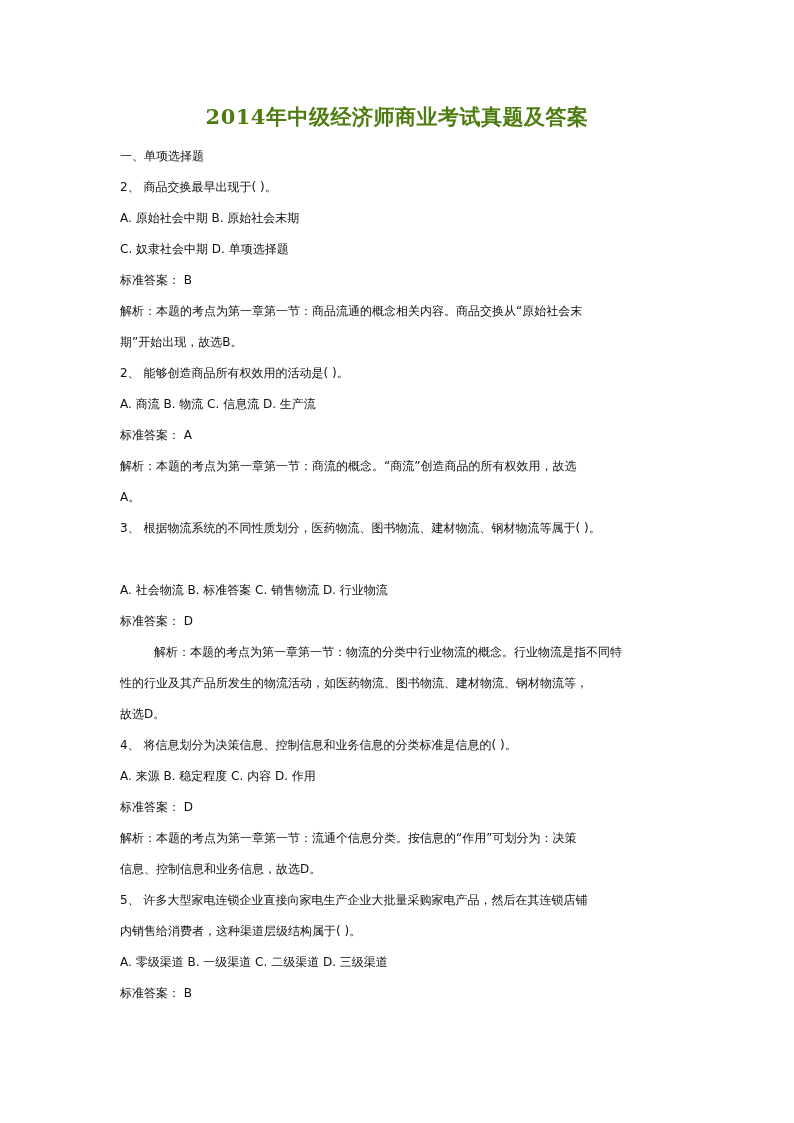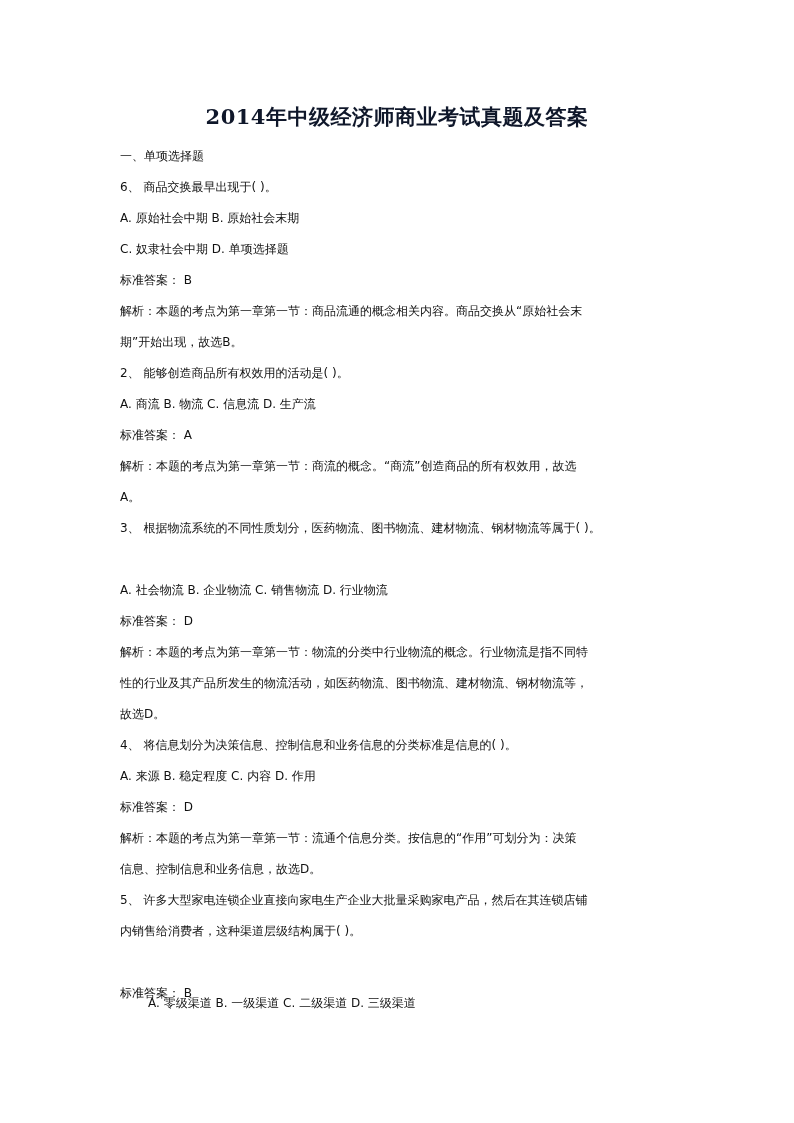--- a/index.html
+++ b/index.html
@@ -1,49 +1,49 @@
 <!DOCTYPE html>
 <html><head>
 <meta charset="utf-8">
 <style>
   html, body { margin:0; padding:0; background:#ffffff; }
   body { width:794px; height:1123px; position:relative; overflow:hidden;
          font-family: "DejaVu Sans", "Liberation Sans", sans-serif; color:#111; }
   .page { position:absolute; left:0; top:0; width:794px; height:1123px; }
   .title { position:absolute; left:0; width:794px; top:103px; text-align:center;
-           font-family:"DejaVu Serif","Liberation Serif",serif; font-size:21px; font-weight:bold; color:#0f172a; letter-spacing:0.5px; }
+           font-family:"DejaVu Serif","Liberation Serif",serif; font-size:21px; font-weight:bold; color:#4d7c0f; letter-spacing:0.5px; }
   .line { position:absolute; left:120px; font-size:12px; line-height:18px; white-space:nowrap; color:#111; }
 </style>
 </head>
 <body>
 
 <div class="page">
   <div class="title">2014年中级经济师商业考试真题及答案</div>
   <div id="lines">
       <div class="line" style="top: 147px;">一、单项选择题</div>
-      <div class="line" style="top: 178px;">6、 商品交换最早出现于( )。</div>
+      <div class="line" style="top: 178px;">2、 商品交换最早出现于( )。</div>
       <div class="line" style="top: 209px;">A. 原始社会中期 B. 原始社会末期</div>
       <div class="line" style="top: 240px;">C. 奴隶社会中期 D. 单项选择题</div>
       <div class="line" style="top: 271px;">标准答案： B</div>
       <div class="line" style="top: 302px;">解析：本题的考点为第一章第一节：商品流通的概念相关内容。商品交换从“原始社会末</div>
       <div class="line" style="top: 333px; text-align: right;">期”开始出现，故选B。</div>
       <div class="line" style="top: 364px;">2、 能够创造商品所有权效用的活动是( )。</div>
       <div class="line" style="top: 395px;">A. 商流 B. 物流 C. 信息流 D. 生产流</div>
       <div class="line" style="top: 426px;">标准答案： A</div>
       <div class="line" style="top: 457px;">解析：本题的考点为第一章第一节：商流的概念。“商流”创造商品的所有权效用，故选</div>
       <div class="line" style="top: 488px;">A。</div>
       <div class="line" style="top: 519px;">3、 根据物流系统的不同性质划分，医药物流、图书物流、建材物流、钢材物流等属于( )。</div>
-      <div class="line" style="top: 581px;">A. 社会物流 B. 企业物流 C. 销售物流 D. 行业物流</div>
+      <div class="line" style="top: 581px;">A. 社会物流 B. 标准答案 C. 销售物流 D. 行业物流</div>
       <div class="line" style="top: 612px;">标准答案： D</div>
-      <div class="line" style="top: 643px;">解析：本题的考点为第一章第一节：物流的分类中行业物流的概念。行业物流是指不同特</div>
+      <div class="line" style="top: 643px; margin-left: 34px;">解析：本题的考点为第一章第一节：物流的分类中行业物流的概念。行业物流是指不同特</div>
       <div class="line" style="top: 674px;">性的行业及其产品所发生的物流活动，如医药物流、图书物流、建材物流、钢材物流等，</div>
       <div class="line" style="top: 705px;">故选D。</div>
       <div class="line" style="top: 736px;">4、 将信息划分为决策信息、控制信息和业务信息的分类标准是信息的( )。</div>
       <div class="line" style="top: 767px;">A. 来源 B. 稳定程度 C. 内容 D. 作用</div>
       <div class="line" style="top: 798px;">标准答案： D</div>
       <div class="line" style="top: 829px;">解析：本题的考点为第一章第一节：流通个信息分类。按信息的“作用”可划分为：决策</div>
       <div class="line" style="top: 860px;">信息、控制信息和业务信息，故选D。</div>
       <div class="line" style="top: 891px;">5、  许多大型家电连锁企业直接向家电生产企业大批量采购家电产品，然后在其连锁店铺</div>
       <div class="line" style="top: 922px;">内销售给消费者，这种渠道层级结构属于( )。</div>
-      <div class="line" style="top: 994px; margin-left: 28px;">A. 零级渠道 B. 一级渠道 C. 二级渠道 D. 三级渠道</div>
+      <div class="line" style="top: 953px;">A. 零级渠道 B. 一级渠道 C. 二级渠道 D. 三级渠道</div>
       <div class="line" style="top: 984px;">标准答案： B</div>
     </div>
 </div>
 
 </body></html>

